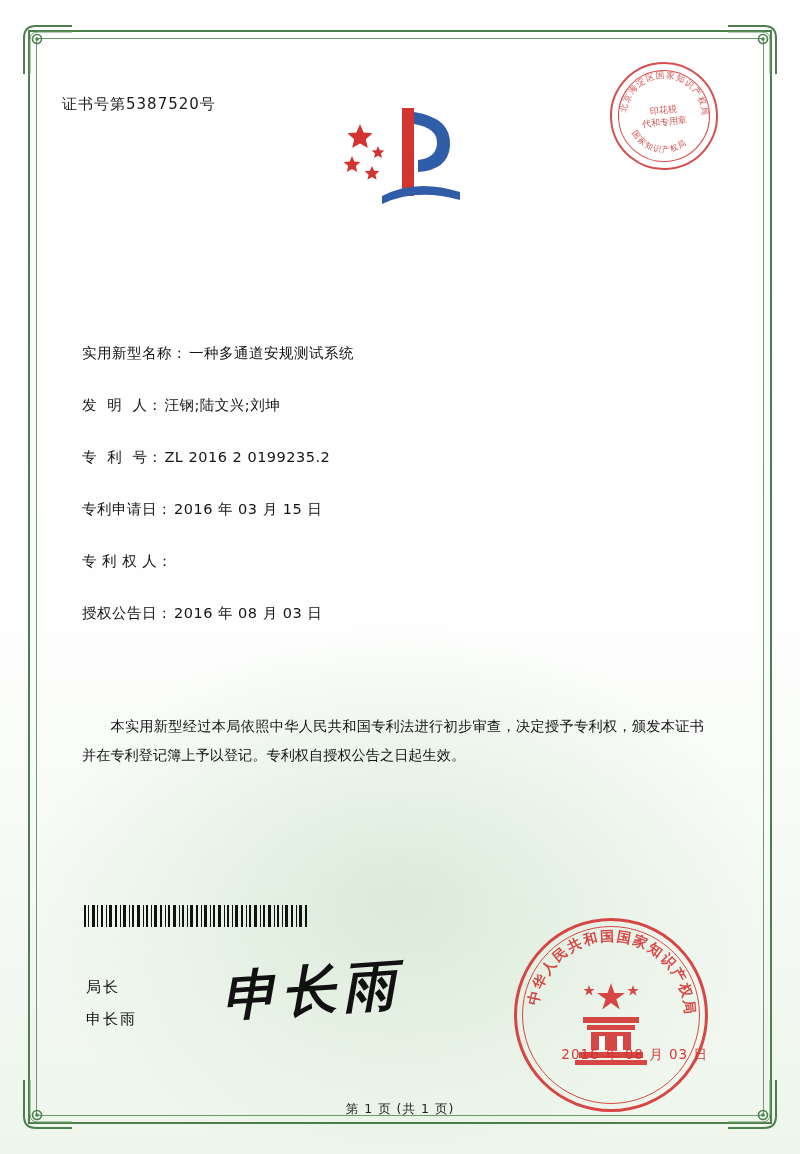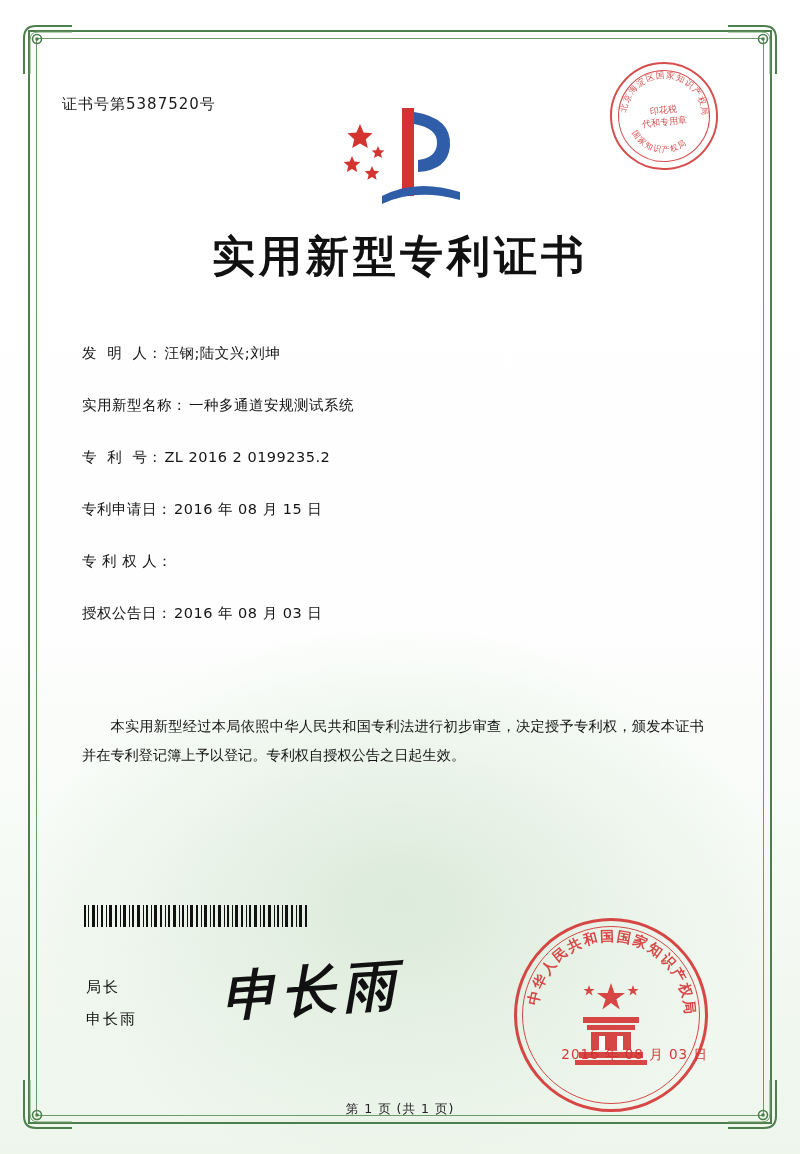--- a/index.html
+++ b/index.html
@@ -212,38 +212,37 @@
       <text font-size="8" fill="#cf3030" letter-spacing="1.2">
         <textPath href="#arcBot" startOffset="12%">国家知识产权局</textPath>
       </text>
     </svg>
     <div class="ts-center">
       <div>印花税</div>
       <div>代和专用章</div>
     </div>
   </div>
 
-  <div class="title">实用新型专利证书</div>
 
   <div class="fields">
+    <div class="field-row">
+      <span class="f-label">实用新型名称：</span>
+      <span class="f-value">一种多通道安规测试系统</span>
+    </div>
     <div class="field-row">
       <span class="f-label">发  明  人：</span>
       <span class="f-value">汪钢;陆文兴;刘坤</span>
     </div>
     <div class="field-row">
-      <span class="f-label">实用新型名称：</span>
-      <span class="f-value">一种多通道安规测试系统</span>
-    </div>
-    <div class="field-row">
       <span class="f-label">专  利  号：</span>
       <span class="f-value">ZL 2016 2 0199235.2</span>
     </div>
     <div class="field-row">
       <span class="f-label">专利申请日：</span>
-      <span class="f-value">2016 年 08 月 15 日</span>
+      <span class="f-value">2016 年 03 月 15 日</span>
     </div>
     <div class="field-row">
       <span class="f-label">专 利 权 人：</span>
     </div>
     <div class="field-row">
       <span class="f-label">授权公告日：</span>
       <span class="f-value">2016 年 08 月 03 日</span>
     </div>
   </div>
 

